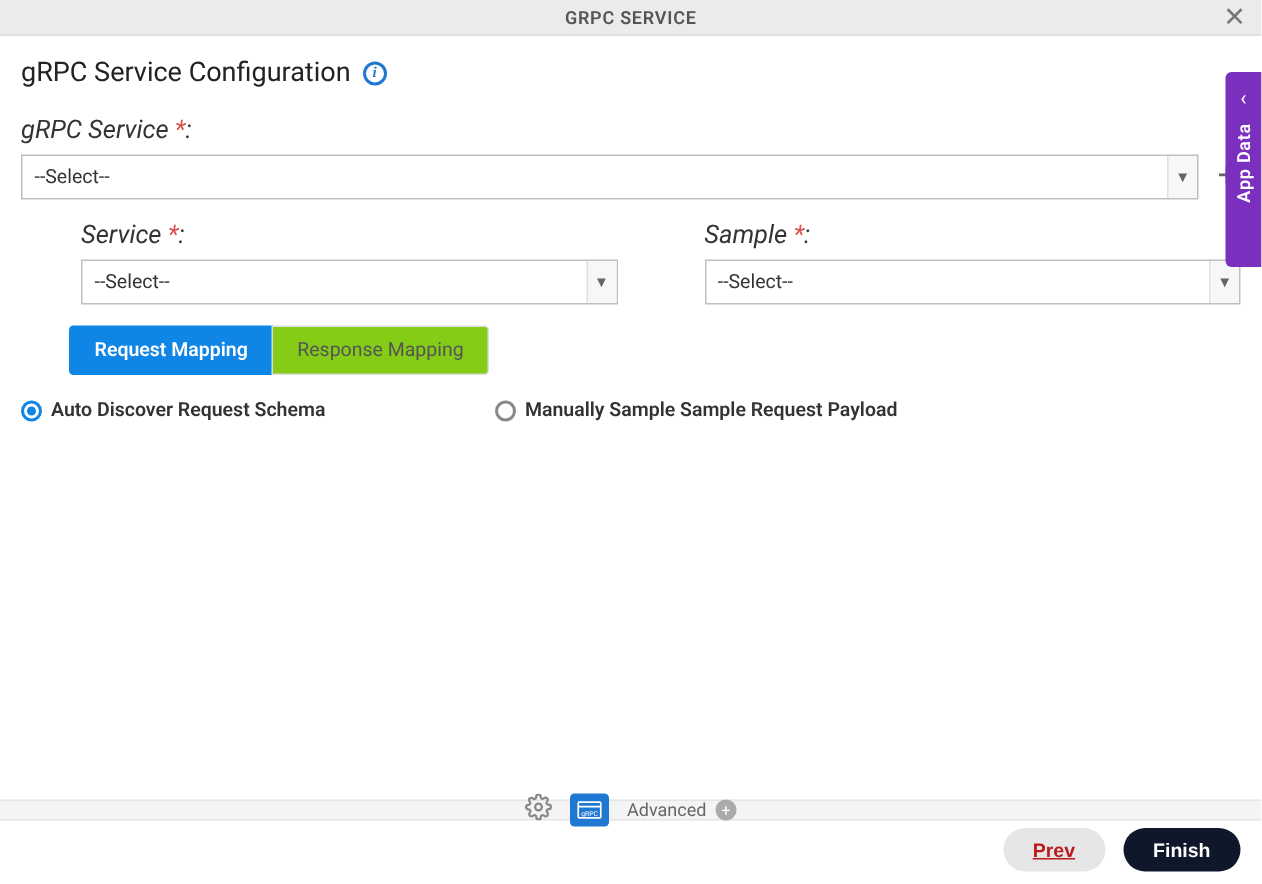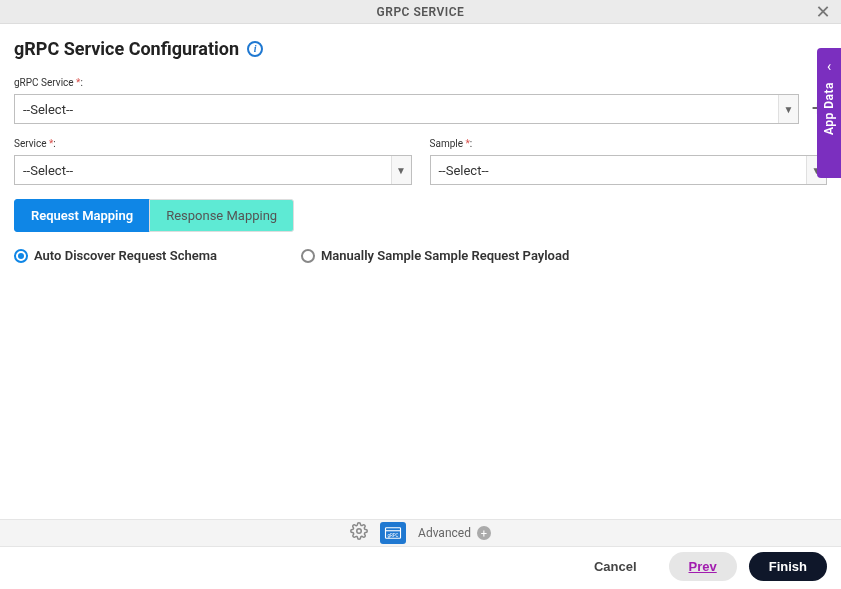--- a/index.html
+++ b/index.html
@@ -43,55 +43,57 @@
       padding: 14px 14px 0 14px;
     }
     .page-title-row {
       display: flex;
       align-items: center;
       gap: 8px;
       margin-bottom: 18px;
     }
     .page-title {
       font-size: 18px;
-      font-weight: 700;
+      font-weight: 400;
       color: #222;
     }
     .info-icon {
       width: 16px;
       height: 16px;
       border: 2px solid #1f78d1;
       border-radius: 50%;
       display: inline-flex;
       align-items: center;
       justify-content: center;
       color: #1f78d1;
       font-size: 10px;
       font-weight: 700;
       font-style: italic;
       font-family: Georgia, serif;
     }
     .field-label {
-      font-size: 10px;
+      font-size: 17px;
       color: #333;
       margin-bottom: 6px;
       display: block;
+      font-style: italic;
     }
     .required {
       color: #d9534f;
     }
     .field-row {
       margin-bottom: 14px;
     }
     .double-row {
       display: flex;
       gap: 18px;
     }
     .double-row .field-col {
       flex: 1;
+      margin-left: 40px;
     }
     .select-with-plus {
       display: flex;
       align-items: center;
       gap: 10px;
     }
     .select-box {
       flex: 1;
       position: relative;
       height: 30px;
@@ -129,37 +131,38 @@
       cursor: pointer;
       text-align: center;
     }
     .tabs {
       display: flex;
       margin-bottom: 16px;
     }
     .tab {
       padding: 8px 16px;
       border: 1px solid #ddd;
-      background: #5eead4;
+      background: #84cc16;
       font-size: 13px;
       color: #555;
       cursor: pointer;
       margin-left: -1px;
     }
     .tab:first-child { margin-left: 0; border-top-left-radius: 3px; border-bottom-left-radius: 3px;}
     .tab:last-child { border-top-right-radius: 3px; border-bottom-right-radius: 3px;}
     .tab.active {
       background: #0f86e6;
       color: #fff;
       border-color: #0f86e6;
       font-weight: 600;
+      margin-left: 32px;
     }
     .radio-row {
       display: flex;
-      gap: 84px;
+      gap: 113px;
       margin-bottom: 14px;
     }
     .radio-item {
       display: flex;
       align-items: center;
       gap: 6px;
       cursor: pointer;
     }
     .radio-circle {
       width: 14px;
@@ -197,21 +200,21 @@
     .search-icon {
       color: #4aa0e6;
       font-size: 16px;
       cursor: pointer;
     }
     .footer-toolbar {
       position: absolute;
       bottom: 42px;
       left: 0;
       right: 0;
-      height: 28px;
+      height: 14px;
       background: #f4f4f4;
       display: flex;
       align-items: center;
       justify-content: center;
       gap: 12px;
       border-top: 1px solid #e5e5e5;
       border-bottom: 1px solid #e5e5e5;
     }
     .gear-icon {
       color: #888;
@@ -263,21 +266,21 @@
       font-weight: 600;
       cursor: pointer;
       border: none;
     }
     .btn-cancel {
       background: transparent;
       color: #444;
     }
     .btn-prev {
       background: #e6e6e6;
-      color: #a21caf;
+      color: #b91c1c;
       text-decoration: underline;
     }
     .btn-finish {
       background: #0f172a;
       color: #fff;
     }
     .app-data-tab {
       position: absolute;
       right: 0;
       top: 48px;
@@ -388,21 +391,20 @@
         <text x="12" y="14" font-size="6" fill="#fff" text-anchor="middle" stroke="none">gRPC</text>
       </svg>
   </span>
   <span class="advanced-label">
     <span>Advanced</span>
     <span class="plus-circle">+</span>
   </span>
 </div>
 
 <div class="footer-buttons">
-  <button class="btn btn-cancel">Cancel</button>
   <button class="btn btn-prev">Prev</button>
   <button class="btn btn-finish">Finish</button>
 </div>
 
 <div class="app-data-tab">
   <span class="app-data-chevron">‹</span>
   <span class="app-data-text">App Data</span>
 </div>
 
 </body></html>

